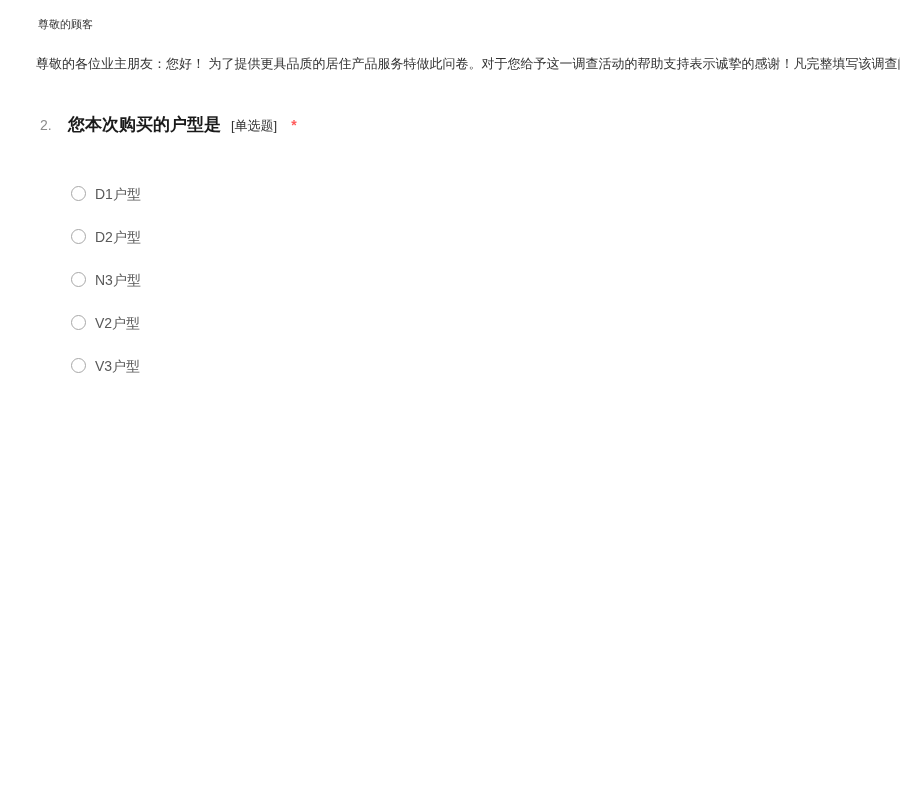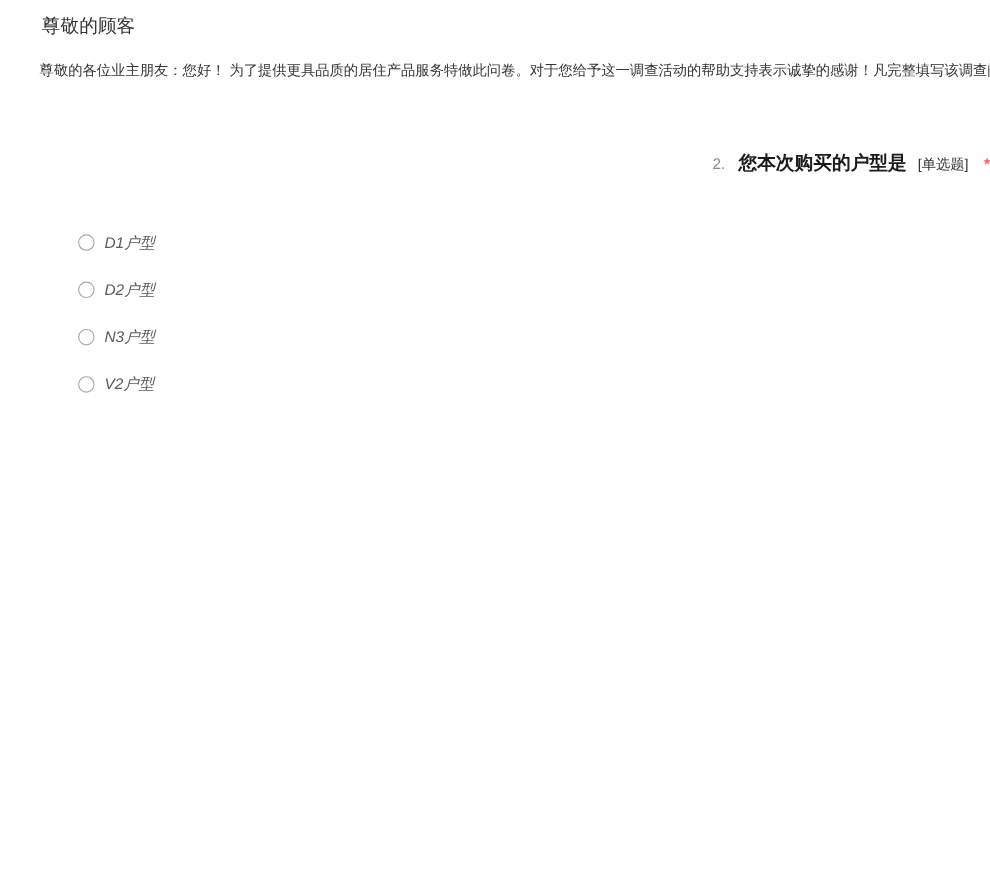--- a/index.html
+++ b/index.html
@@ -14,40 +14,39 @@
   .page {
     width: 900px;
     height: 800px;
     padding-left: 36px;
     box-sizing: border-box;
     overflow: hidden;
     background: var(--page-bg, #ffffff);
   }
   .survey-title {
     margin: 14px 0 0 2px;
-    font-size: 17px;
+    font-size: 11px;
     font-weight: 400;
     line-height: 20px;
     color: var(--text-primary, #333333);
     font-family: Liberation Serif, serif;
   }
   .intro {
     margin-top: 12px;
     font-size: 13px;
     line-height: 35px;
     color: var(--text-primary, #333333);
   }
   .intro-line {
     white-space: nowrap;
   }
   .question-header {
-    margin-top: 56px;
+    margin-top: 32px;
     line-height: 24px;
     white-space: nowrap;
-    text-align: right;
   }
   .q-number {
     display: inline-block;
     width: 16px;
     margin-left: 4px;
     margin-right: 12px;
     font-size: 14px;
     color: var(--question-number, #8c8c8c);
     vertical-align: baseline;
   }
@@ -66,25 +65,23 @@
     font-size: 14px;
     font-weight: 700;
     color: var(--required, #ff5b5b);
   }
   .options {
     margin-top: 48px;
     margin-left: 35px;
   }
   .option-row {
     display: flex;
-    align-items: center;
     height: 21px;
     margin-bottom: 22px;
     cursor: pointer;
-    font-style: italic;
   }
   .radio-circle {
     flex: 0 0 auto;
     width: 13px;
     height: 13px;
     border: 1px solid var(--radio-border, #a8a8a8);
     border-radius: 50%;
     background: #ffffff;
     margin-right: 9px;
     box-sizing: content-box;
@@ -127,15 +124,19 @@
       <span class="radio-circle"></span>
       <span class="option-label">N3户型</span>
     </div>
 
 
     <div class="option-row" role="radio" aria-checked="false">
       <span class="radio-circle"></span>
       <span class="option-label">V2户型</span>
     </div>
 
+    <div class="option-row" role="radio" aria-checked="false">
+      <span class="radio-circle"></span>
+      <span class="option-label">V3户型</span>
+    </div>
   </div>
 
 </div>
 
 </body></html>

